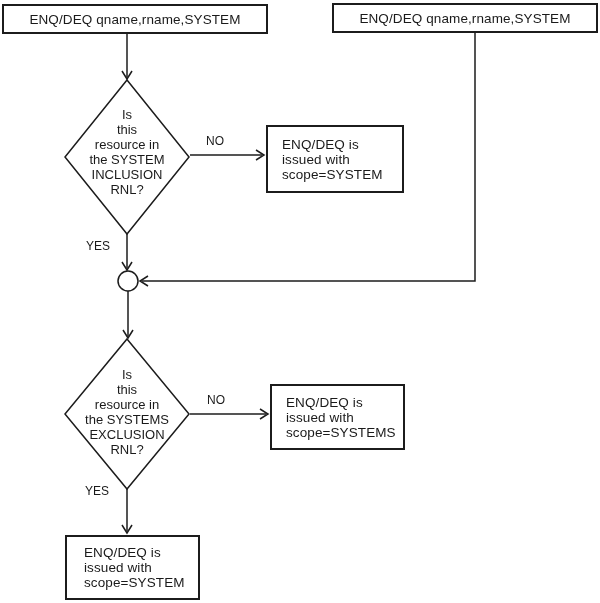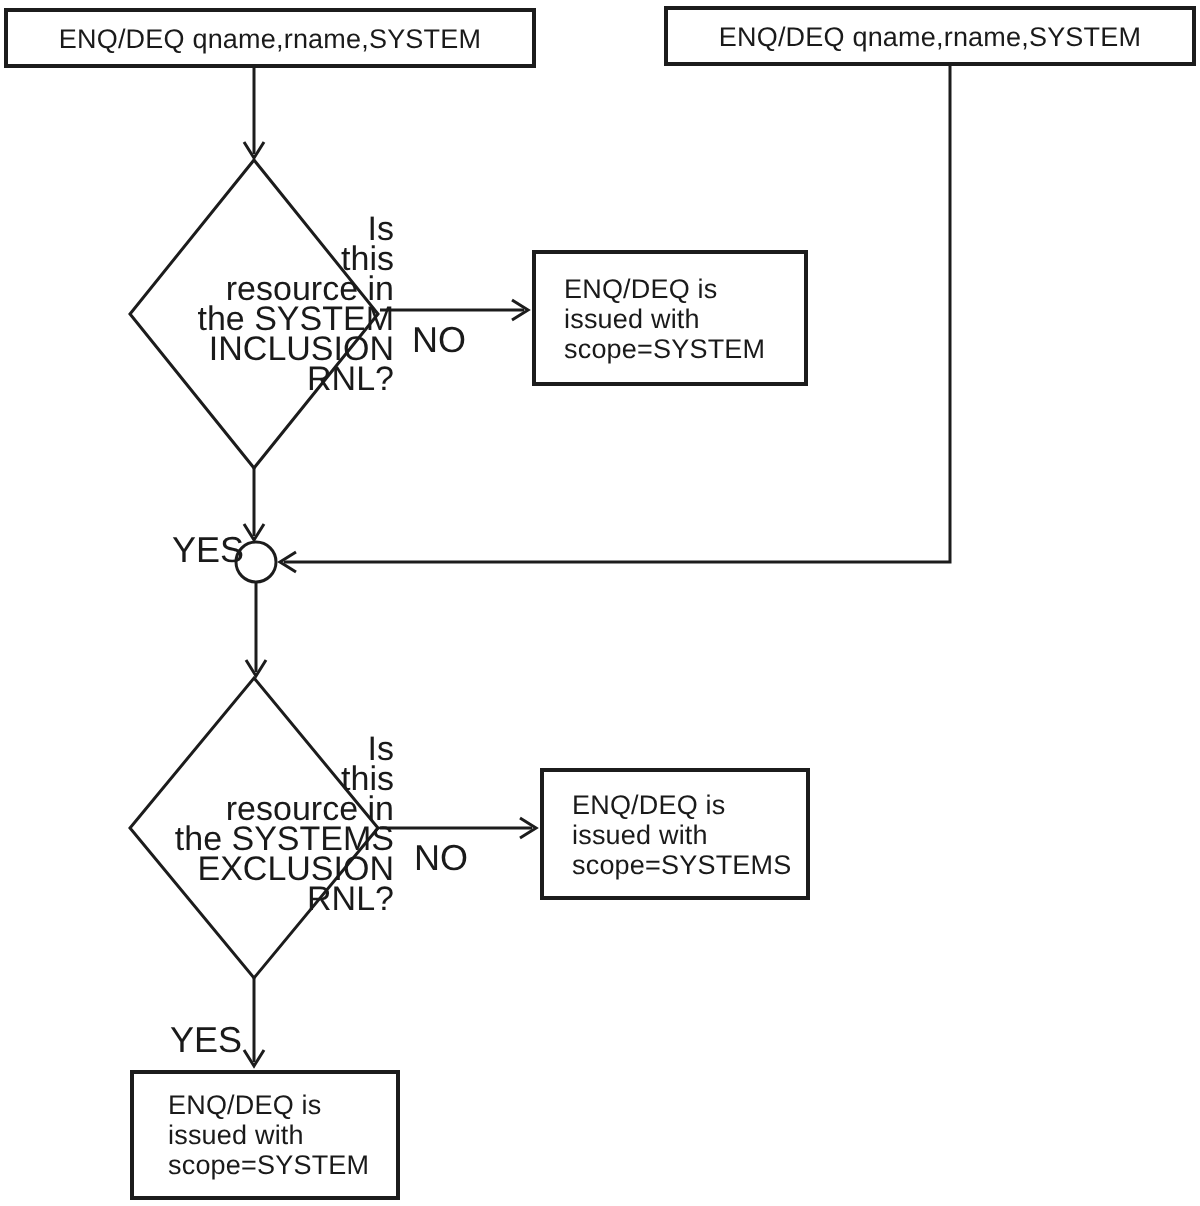--- a/index.html
+++ b/index.html
@@ -22,31 +22,30 @@
     z-index: 2;
     font-size: 13.5px;
     line-height: 15px;
     letter-spacing: 0.1px;
   }
   .box.center { justify-content: center; }
   .multiline { white-space: pre-line; }
   .diamond-text {
     position: absolute;
     width: 140px;
-    text-align: right;
-    font-size: 17px;
+    text-align: center;
+    font-size: 13px;
     line-height: 15px;
     white-space: pre-line;
     z-index: 2;
   }
   .edge-label {
     position: absolute;
-    font-size: 18px;
+    font-size: 12px;
     z-index: 2;
-    margin-top: 26px;
   }
   
   #box-start-left  { left: 2px;   top: 4px; width: 262px; height: 26px; }
   #box-start-right { left: 332px; top: 3px; width: 262px; height: 26px; }
   
   #box-result-top    { left: 266px; top: 125px; width: 120px; height: 64px; padding-left: 14px; }
   #box-result-mid    { left: 270px; top: 384px; width: 117px; height: 62px; padding-left: 14px; }
   #box-result-bottom { left: 65px;  top: 535px; width: 114px; height: 61px; padding-left: 17px; }
   
   #decision1-text { left: 57px; top: 107px; }

